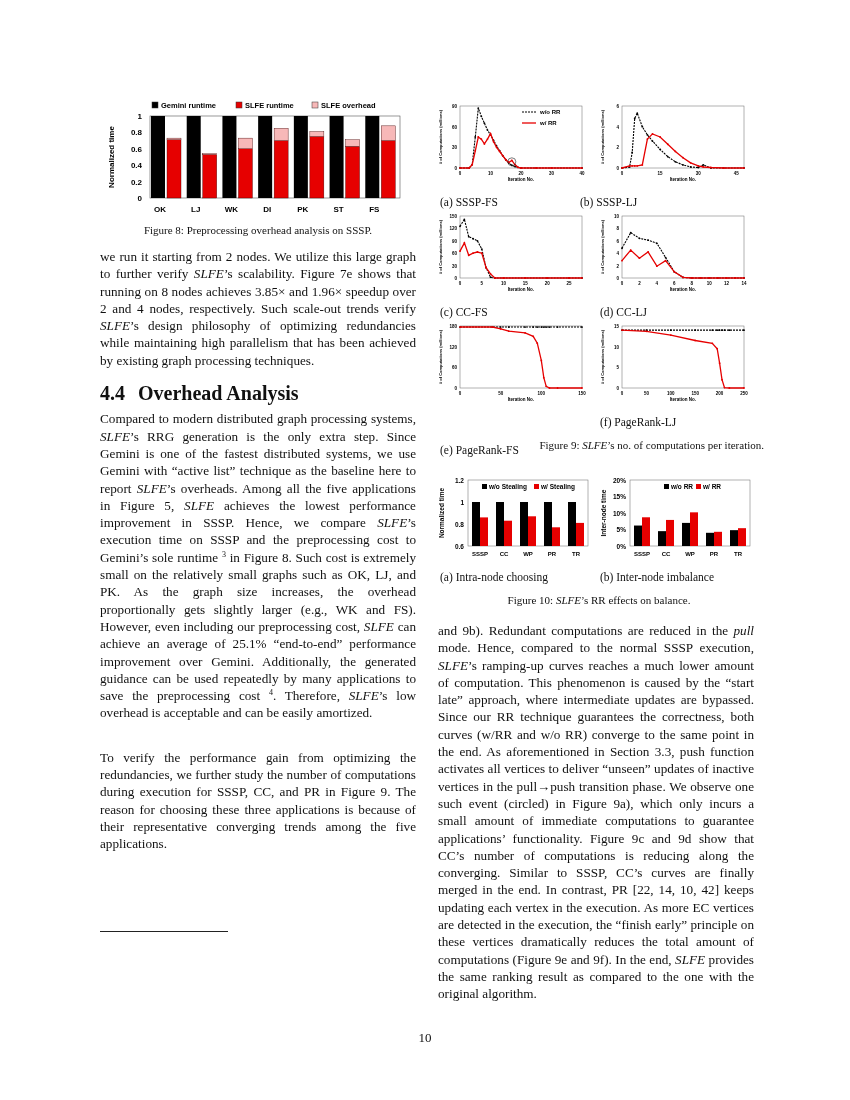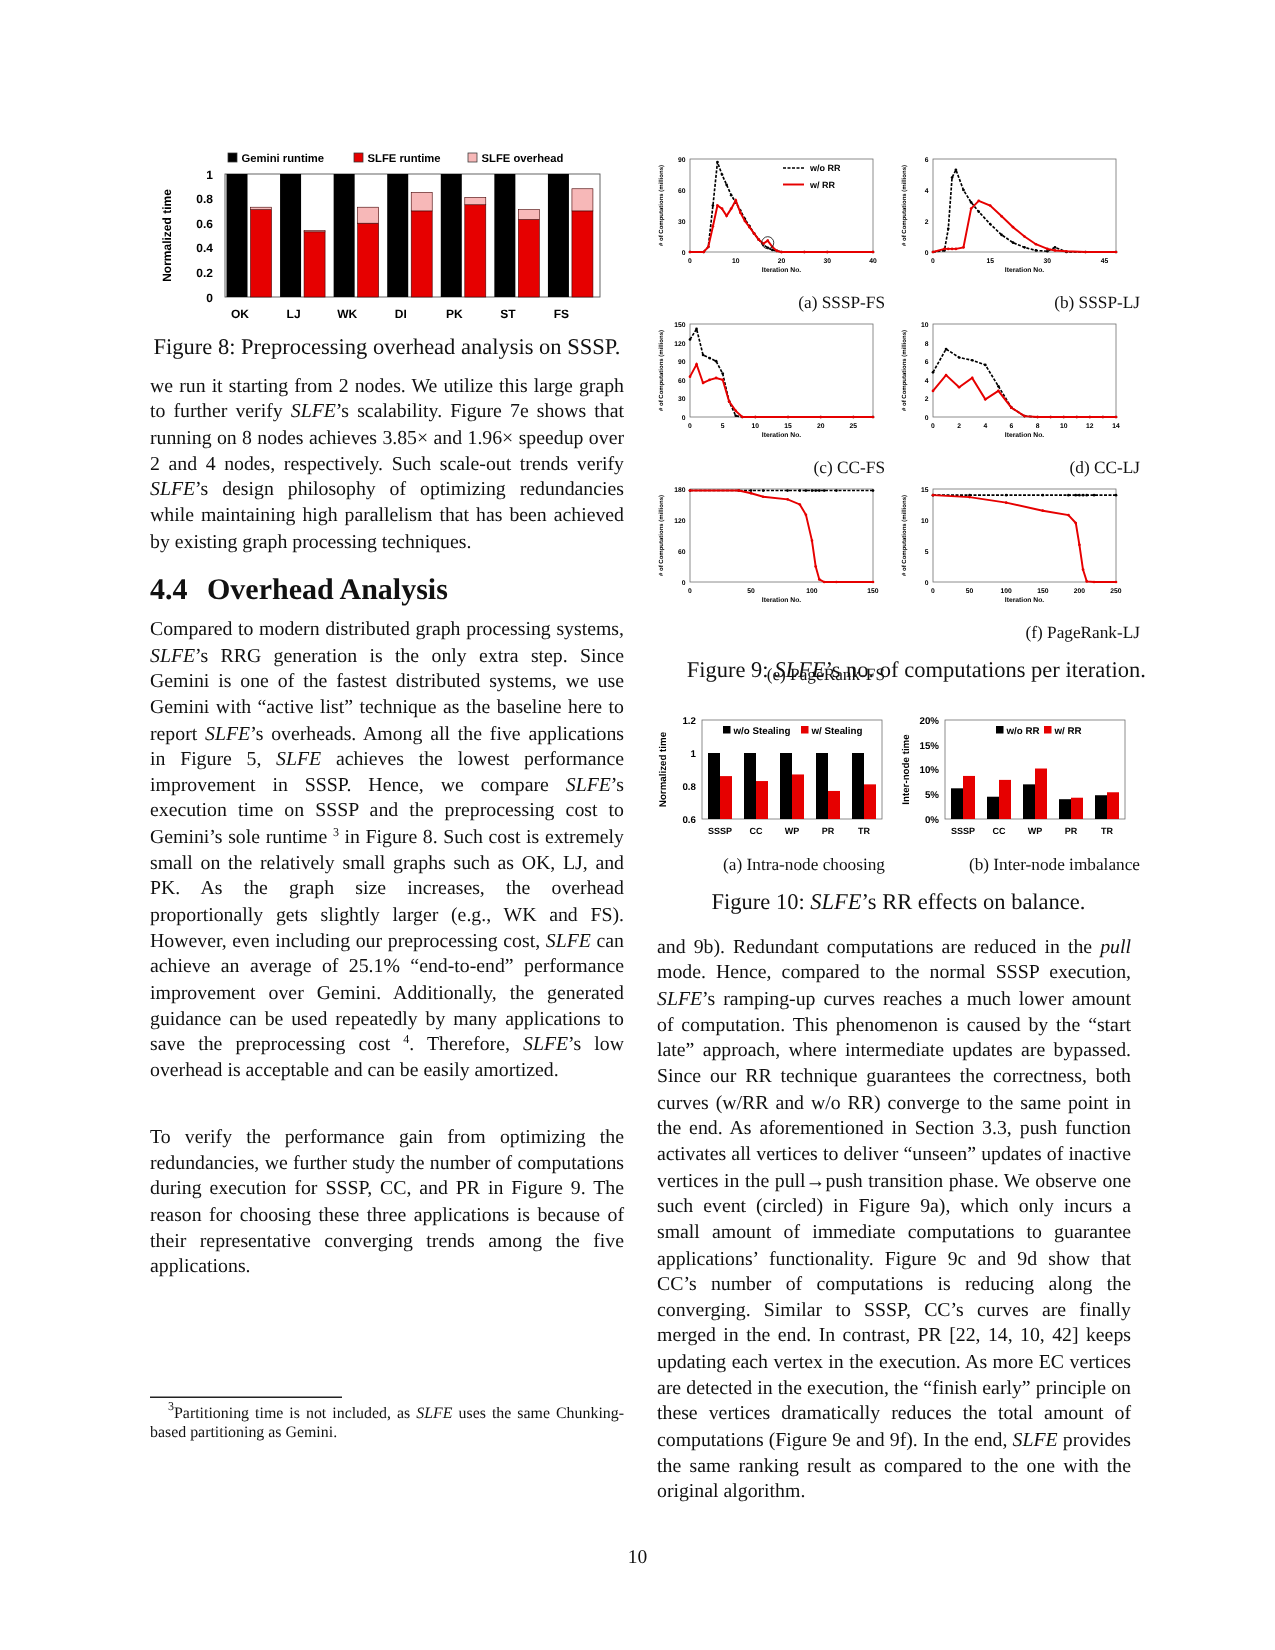--- a/index.html
+++ b/index.html
@@ -4,22 +4,22 @@
 <style>
   html, body { margin: 0; padding: 0; background: #fff; }
   body { width: 850px; height: 1100px; position: relative; overflow: hidden;
          font-family: "Liberation Serif", "DejaVu Serif", serif; color: #111; }
   .abs { position: absolute; }
   .col { position: absolute; width: 316px; font-size: 13.2px; line-height: 17.3px; text-align: justify; }
   .col p { margin: 0; }
   .col p.indent { text-indent: 14px; }
   .h { font-weight: bold; font-size: 20px; margin: 0; }
   .h .num { display: inline-block; width: 38px; }
-  .caption { font-size: 15px; text-align: center; position: absolute; }
-  .subcap { font-size: 11.5px; text-align: right; position: absolute; }
+  .caption { font-size: 11px; text-align: center; position: absolute; }
+  .subcap { font-size: 11.5px; text-align: left; position: absolute; }
   .fn { position: absolute; font-size: 10.6px; line-height: 13.4px; text-align: justify; width: 316px; }
   .fn p { margin: 0; text-indent: 12px; }
   sup { font-size: 8px; vertical-align: 5px; line-height: 0; }
   svg text { font-family: "Liberation Sans", "DejaVu Sans", sans-serif; }
   .pagenum { position: absolute; left: 0; width: 850px; text-align: center; top: 1030px; font-size: 13px; }
   i { font-style: italic; }
 </style>
 </head>
 <body>
 
@@ -77,21 +77,20 @@
   <p class="h"><span class="num">4.4</span><span>Overhead Analysis</span></p>
   <div style="height:8px"></div>
   <p id="lp2">Compared to modern distributed graph processing systems, <i>SLFE</i>’s RRG generation is the only extra step. Since Gemini is one of the fastest distributed systems, we use Gemini with “active list” technique as the baseline here to report <i>SLFE</i>’s overheads. Among all the five applications in Figure 5, <i>SLFE</i> achieves the lowest performance improvement in SSSP. Hence, we compare <i>SLFE</i>’s execution time on SSSP and the preprocessing cost to Gemini’s sole runtime <sup>3</sup> in Figure 8. Such cost is extremely small on the relatively small graphs such as OK, LJ, and PK. As the graph size increases, the overhead proportionally gets slightly larger (e.g., WK and FS). However, even including our preprocessing cost, <i>SLFE</i> can achieve an average of 25.1% “end-to-end” performance improvement over Gemini. Additionally, the generated guidance can be used repeatedly by many applications to save the preprocessing cost <sup>4</sup>. Therefore, <i>SLFE</i>’s low overhead is acceptable and can be easily amortized.</p>
   <div style="height:19px"></div>
   <div style="height:8px"></div>
   <p id="lp3">To verify the performance gain from optimizing the redundancies, we further study the number of computations during execution for SSSP, CC, and PR in Figure 9. The reason for choosing these three applications is because of their representative converging trends among the five applications.</p>
 </div>
 
 <div class="abs" style="left:100px;top:931px;width:128px;border-top:1px solid #222;"></div>
 <div class="fn" style="left:100px;top:936px;">
-  <p id="fn3"><sup>3</sup>Partitioning time is not included, as <i>SLFE</i> uses the same Chunking-based partitioning as Gemini.</p>
 </div>
 
 <div class="abs" style="left:434px;top:98px;width:330px;height:330px;">
   <svg id="fig9" width="330" height="330">
       <g>
         <rect x="26" y="8" width="122" height="62" fill="none" stroke="#666" stroke-width="0.5"></rect>
         <text x="23" y="72" font-size="4.5" font-weight="bold" text-anchor="end">0</text>
         <text x="23" y="51.333333333333336" font-size="4.5" font-weight="bold" text-anchor="end">30</text>
         <text x="23" y="30.66666666666667" font-size="4.5" font-weight="bold" text-anchor="end">60</text>
         <text x="23" y="10" font-size="4.5" font-weight="bold" text-anchor="end">90</text>
@@ -379,21 +378,21 @@
         <circle cx="283.15999999999997" cy="250.73333333333335" r="0.9" fill="#e60000"></circle>
         <circle cx="285.6" cy="265.2" r="0.9" fill="#e60000"></circle>
         <circle cx="288.03999999999996" cy="281.73333333333335" r="0.9" fill="#e60000"></circle>
         <circle cx="290.48" cy="289.58666666666664" r="0.9" fill="#e60000"></circle>
         <circle cx="295.36" cy="290" r="0.9" fill="#e60000"></circle>
         <circle cx="310" cy="290" r="0.9" fill="#e60000"></circle>
       </g>
     </svg>
 </div>
 <div class="subcap" style="left:440px;top:196px;width:150px;">(a) SSSP-FS</div>
-<div class="subcap" style="left:600px;top:196px;width:160px;">(b) SSSP-LJ</div>
+<div class="subcap" style="left:580px;top:196px;width:160px;">(b) SSSP-LJ</div>
 <div class="subcap" style="left:440px;top:306px;width:150px;">(c) CC-FS</div>
 <div class="subcap" style="left:600px;top:306px;width:160px;">(d) CC-LJ</div>
 <div class="subcap" style="left:440px;top:416px;width:150px;margin-top:28px;">(e) PageRank-FS</div>
 <div class="subcap" style="left:600px;top:416px;width:160px;">(f) PageRank-LJ</div>
 <div class="caption" style="left:434px;top:439px;width:330px;text-align:right;">
   <span>Figure 9: </span><i>SLFE</i><span>’s no. of computations per iteration.</span>
 </div>
 
 <div class="abs" style="left:434px;top:470px;width:330px;height:100px;">
   <svg id="fig10" width="330" height="100">

